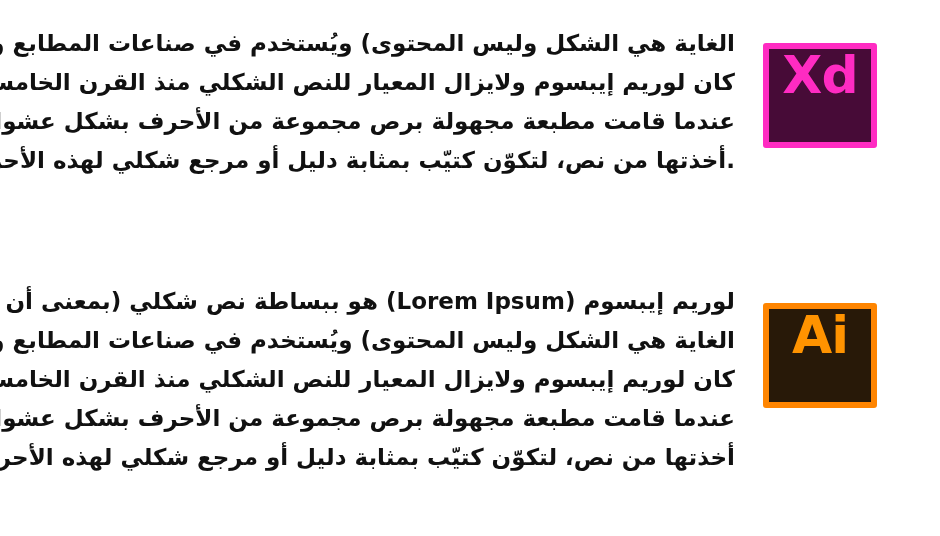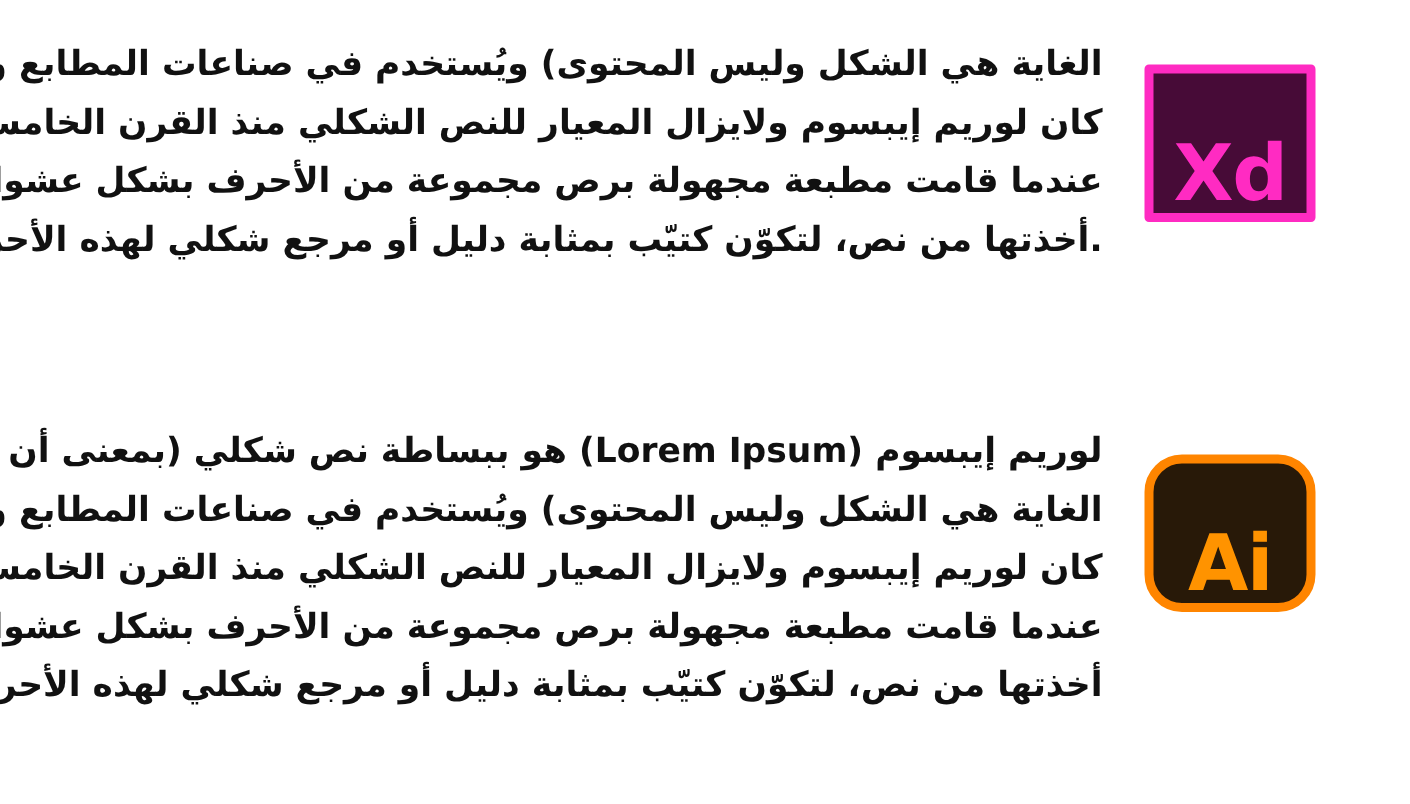--- a/index.html
+++ b/index.html
@@ -10,21 +10,21 @@
   .text-col{
     position:absolute;right:205px;width:715px;
     text-align:right;font-weight:bold;font-size:23px;line-height:39px;
     color:#111111;
   }
   .text-col .line{direction:rtl;white-space:nowrap;}
   #xd-text{top:24px;}
   #ai-text{top:282px;}
   .app-icon{
     position:absolute;right:63px;width:102px;height:93px;
-    border:6px solid #000;display:flex;align-items:flex-end;justify-content:center;
+    border:6px solid #000;display:flex;align-items:flex-start;justify-content:center;
     border-radius:3px;
   }
   #xd-icon{top:43px;}
   #ai-icon{top:303px;}
   .app-icon .glyph{
     font-weight:bold;font-size:52px;line-height:1;letter-spacing:-1px;
     font-family:"DejaVu Sans",sans-serif;
   }
 </style>
 </head>
@@ -42,15 +42,15 @@
 </div>
 
 <div class="text-col" id="ai-text">
   <div class="line">لوريم إيبسوم ⁦(Lorem Ipsum)⁩ هو ببساطة نص شكلي (بمعنى أن</div>
   <div class="line">الغاية هي الشكل وليس المحتوى) ويُستخدم في صناعات المطابع ودور النشر.</div>
   <div class="line">كان لوريم إيبسوم ولايزال المعيار للنص الشكلي منذ القرن الخامس عشر</div>
   <div class="line">عندما قامت مطبعة مجهولة برص مجموعة من الأحرف بشكل عشوائي</div>
   <div class="line">أخذتها من نص، لتكوّن كتيّب بمثابة دليل أو مرجع شكلي لهذه الأحرف.</div>
 </div>
 
-<div class="app-icon" id="ai-icon" style="border-color: rgb(255, 133, 0); background-color: rgb(40, 25, 8); color: rgb(255, 147, 0); border-radius: 25px;">
+<div class="app-icon" id="ai-icon" style="border-color: rgb(255, 133, 0); background-color: rgb(40, 25, 8); color: rgb(255, 147, 0);">
   <span class="glyph">Ai</span>
 </div>
 
 </body></html>

